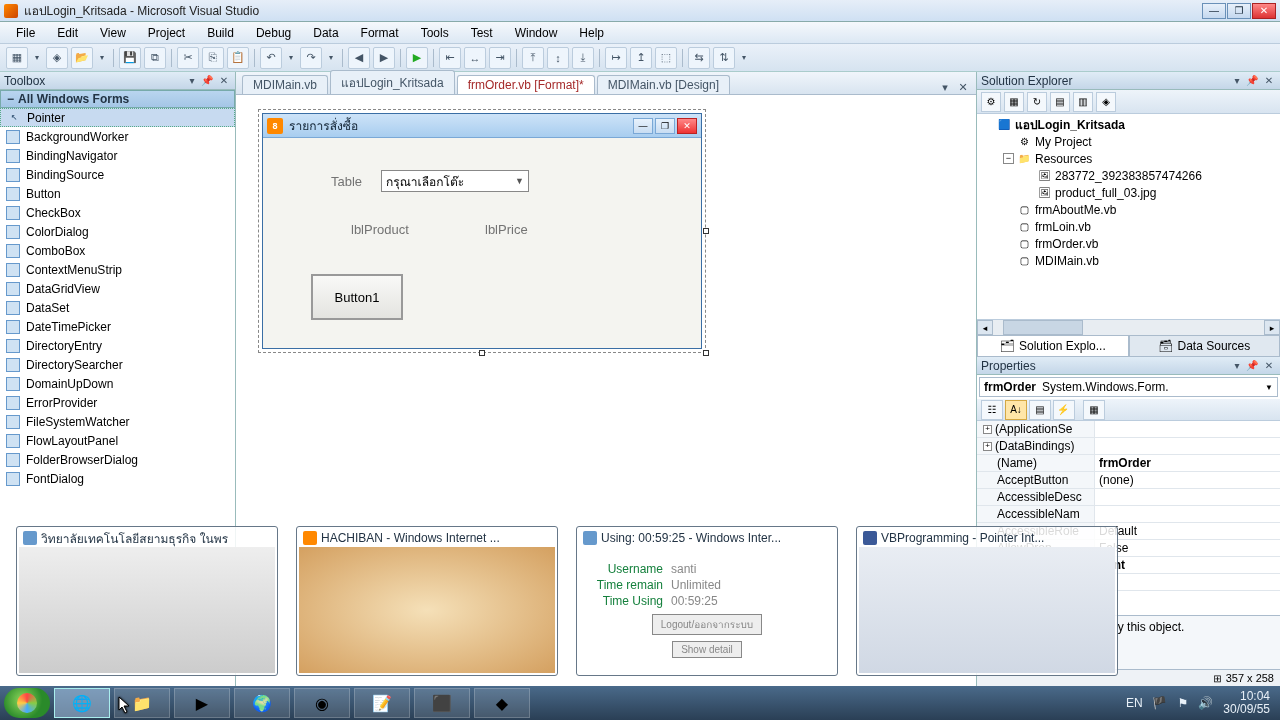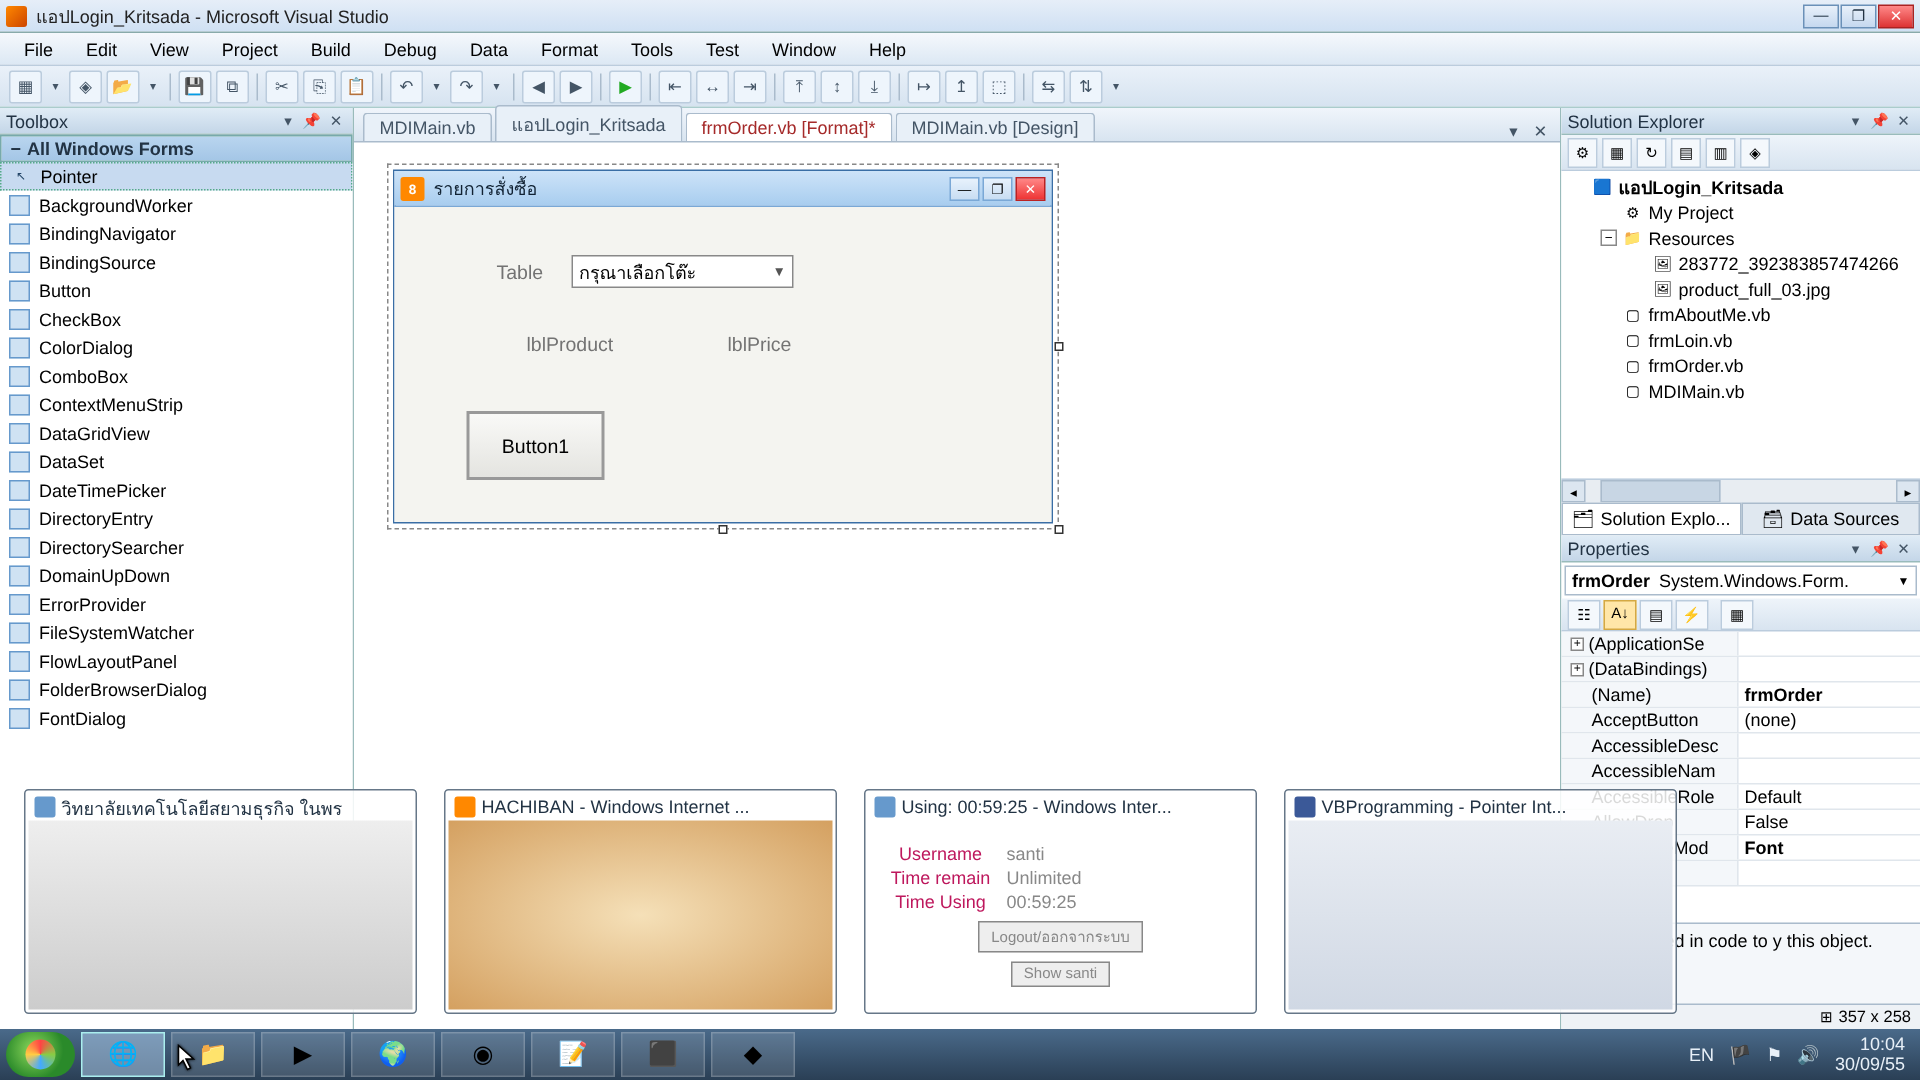--- a/index.html
+++ b/index.html
@@ -57,21 +57,21 @@
 .formwin .ftitle .fbtn { width: 20px; height: 16px; background: linear-gradient(#e8f2fc,#c8ddf2); border: 1px solid #7aa8d6; margin-left: 2px; display: flex; align-items: center; justify-content: center; font-size: 9px; }
 .formwin .ftitle .fbtn.close { background: linear-gradient(#f88,#e33); color:#fff; border-color:#b22;}
 .formwin .fbody { position: absolute; top: 24px; left: 0; right: 0; bottom: 0; background: #f4f4f0; }
 .formwin .flabel { position: absolute; font-size: 13px; color: #737373; }
 .formwin .fcombo { position: absolute; width: 148px; height: 22px; background: #fff; border: 1px solid #888; display: flex; align-items: center; padding: 0 4px; font-size: 12px; }
 .formwin .fcombo::after { content: "▼"; position: absolute; right: 4px; font-size: 9px; color: #555; }
 .formwin .fbtn1 { position: absolute; width: 92px; height: 46px; left: 48px; top: 136px; background: linear-gradient(#f9f9f7,#e4e4e0); border: 2px solid #999; display: flex; align-items: center; justify-content: center; font-size: 13px; }
 .formwin .handle { position:absolute; width:6px; height:6px; background:#fff; border:1px solid #333;}
 
 
-.rightcol { width: 240px; display: flex; flex-direction: column; border-left: 1px solid #9bb; }
+.rightcol { width: 304px; display: flex; flex-direction: column; border-left: 1px solid #9bb; }
 .sol { flex: 0 0 285px; display:flex; flex-direction:column; background:#fff; }
 .sol .panel-hdr, .props .panel-hdr { height: 18px; background: linear-gradient(#e0ecf6,#c4d6e8); display: flex; align-items: center; padding: 0 4px; font-size: 11px; color: #234; border-bottom: 1px solid #9bb; }
 .sol .panel-hdr .spacer, .props .panel-hdr .spacer { flex:1; }
 .sol .panel-hdr .hicon, .props .panel-hdr .hicon { width:14px; height:14px; display:flex;align-items:center;justify-content:center; font-size:10px; color:#456; margin-left:2px; }
 .sol .stoolbar { height: 24px; background: linear-gradient(#eef4fa,#d8e4f0); display: flex; align-items: center; padding: 0 4px; gap: 3px; border-bottom: 1px solid #bcd;}
 .sol .stoolbar .sbtn { width: 20px; height: 20px; background:#f4f8fc; border:1px solid #bcd; display:flex;align-items:center;justify-content:center; font-size:10px;}
 .sol .tree { flex:1; padding: 2px 0; background:#fff; overflow:hidden;}
 .sol .node { display: flex; align-items: center; height: 17px; padding-left: 4px; gap: 3px; white-space:nowrap;}
 .sol .node .exp { width: 11px; height:11px; border:1px solid #888; display:flex;align-items:center;justify-content:center; font-size:9px; line-height:1; background:#fff;}
 .sol .node .nicon { width:15px; height:15px; display:flex;align-items:center;justify-content:center; font-size:10px;}
@@ -106,21 +106,21 @@
 
 
 .taskprev { position:absolute; left:16px; right:16px; bottom:44px; height:150px; display:flex; gap:18px; }
 .taskprev .pv { flex:0 0 262px; background:rgba(255,255,255,0.85); border:1px solid #678; border-radius:3px; padding:2px; display:flex; flex-direction:column;}
 .taskprev .pv .pvhdr { height:18px; display:flex; align-items:center; gap:4px; font-size:11px; color:#234; padding:0 4px;}
 .taskprev .pv .pvhdr .pvicon { width:14px; height:14px; background:#69c; border-radius:2px;}
 .taskprev .pv .pvbody { flex:1; background:#fff; display:flex; align-items:center; justify-content:center; color:#888; font-size:10px;}
 .taskprev .pv.food .pvbody { background: radial-gradient(#f5e0b8,#d4a060);}
 .taskprev .pv.using .pvbody { flex-direction:column; gap:2px; padding:12px;}
 .taskprev .pv.using .pvbody .urow { display:flex; width:100%; font-size:10px;}
-.taskprev .pv.using .pvbody .urow .ul { width:80px; text-align:center; padding-right:8px; color:#be185d;}
+.taskprev .pv.using .pvbody .urow .ul { width:80px; text-align:right; padding-right:8px; color:#15803d;}
 .taskprev .pv.using .pvbody .ubtn { margin-top:4px; padding:2px 8px; border:1px solid #888; background:#eee; font-size:10px;}
 .taskprev .pv.fb .pvhdr .pvicon { background:#3b5998;}
 
 
 .taskbar { position:absolute; left:0; right:0; bottom:0; height:34px; background: linear-gradient(#4a6a8a,#2a3f55); display:flex; align-items:center; padding:0 4px;}
 .taskbar .start { width:46px; height:30px; background: radial-gradient(circle at 40% 40%, #8fd95c 0%, #2a8a2a 60%); border-radius:18px; display:flex;align-items:center;justify-content:center;}
 .taskbar .start .orb { width:20px; height:20px; background: conic-gradient(#f44,#8c4,#4af,#fc4,#f44); border-radius:50%;}
 .taskbar .tb { width:56px; height:30px; margin-left:4px; background:rgba(255,255,255,0.12); border:1px solid rgba(255,255,255,0.2); display:flex;align-items:center;justify-content:center; font-size:16px;}
 .taskbar .tb.active { background:rgba(180,210,240,0.5); border-color:#aee;}
 .taskbar .tray { margin-left:auto; display:flex; align-items:center; gap:10px; color:#e8f0f8; font-size:11px; padding-right:6px;}
@@ -539,21 +539,21 @@
         </div>
       <div class="urow">
           <span class="ul">Time remain</span>
           <span>Unlimited</span>
         </div>
       <div class="urow">
           <span class="ul">Time Using</span>
           <span>00:59:25</span>
         </div>
       <div class="ubtn">Logout/ออกจากระบบ</div>
-      <div class="ubtn">Show santi</div>
+      <div class="ubtn">Show detail</div>
     </div>
   </div>
   <div class="pv fb">
     <div class="pvhdr">
         <div class="pvicon"></div>
         <span>VBProgramming - Pointer Int...</span>
       </div>
     <div class="pvbody" style="background:linear-gradient(#e9edf3,#d0d8e4);"></div>
   </div>
 </div>

